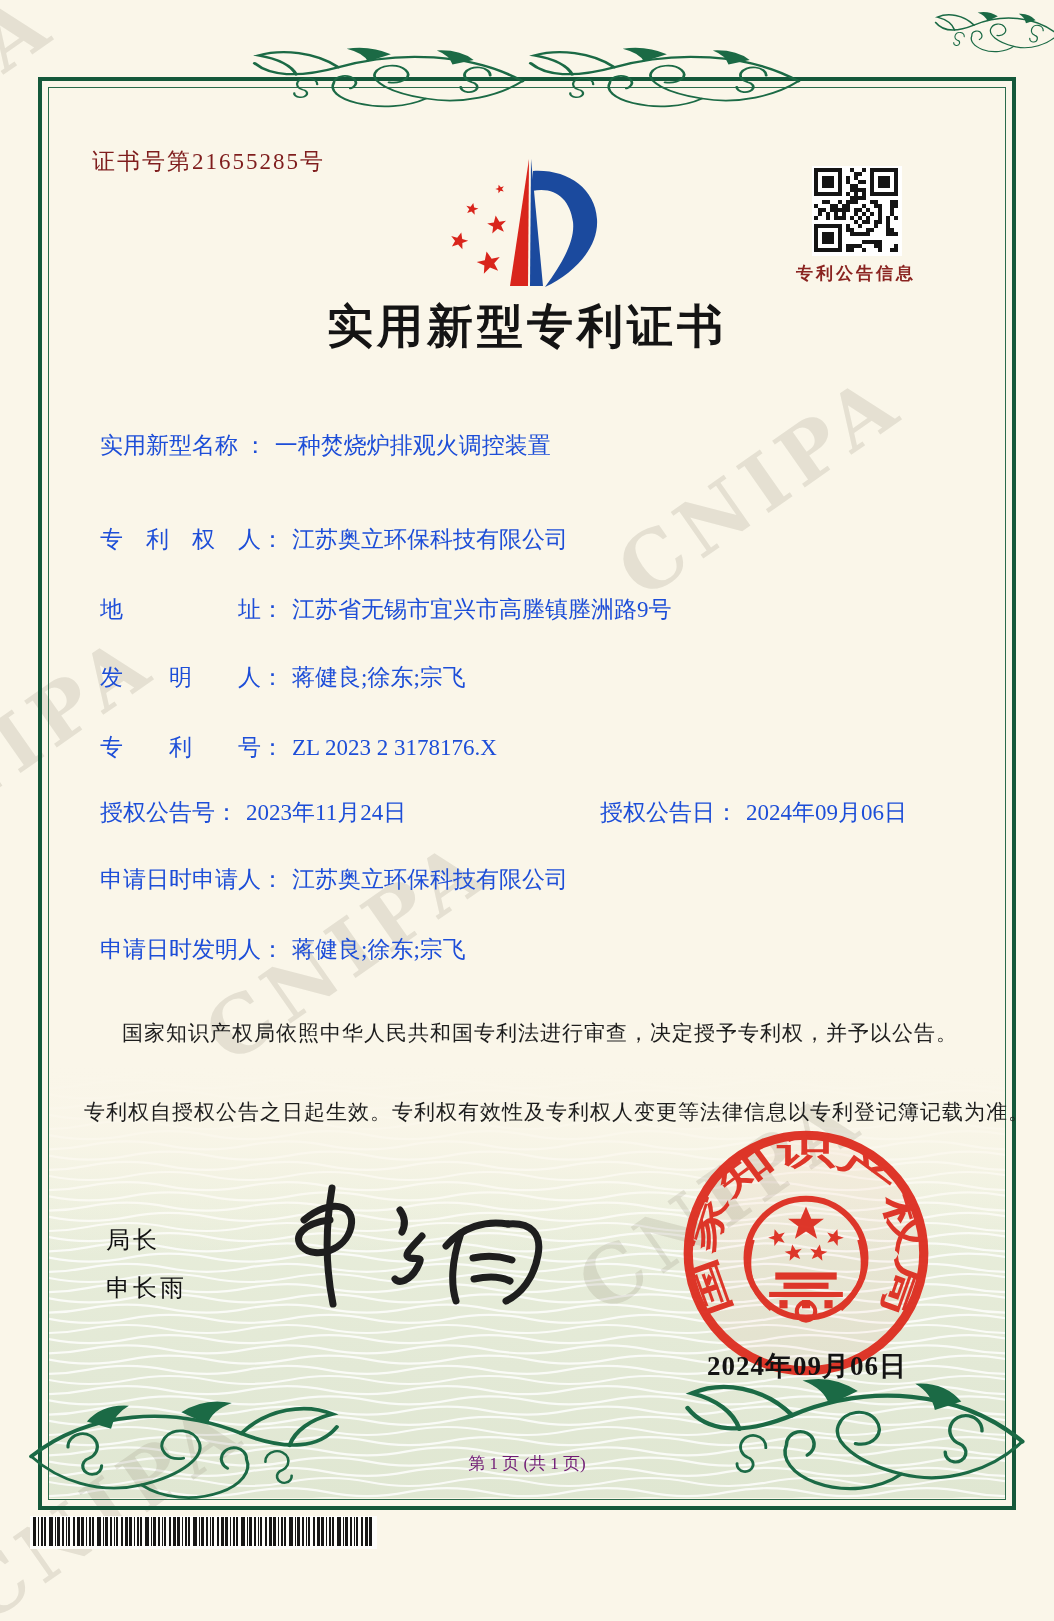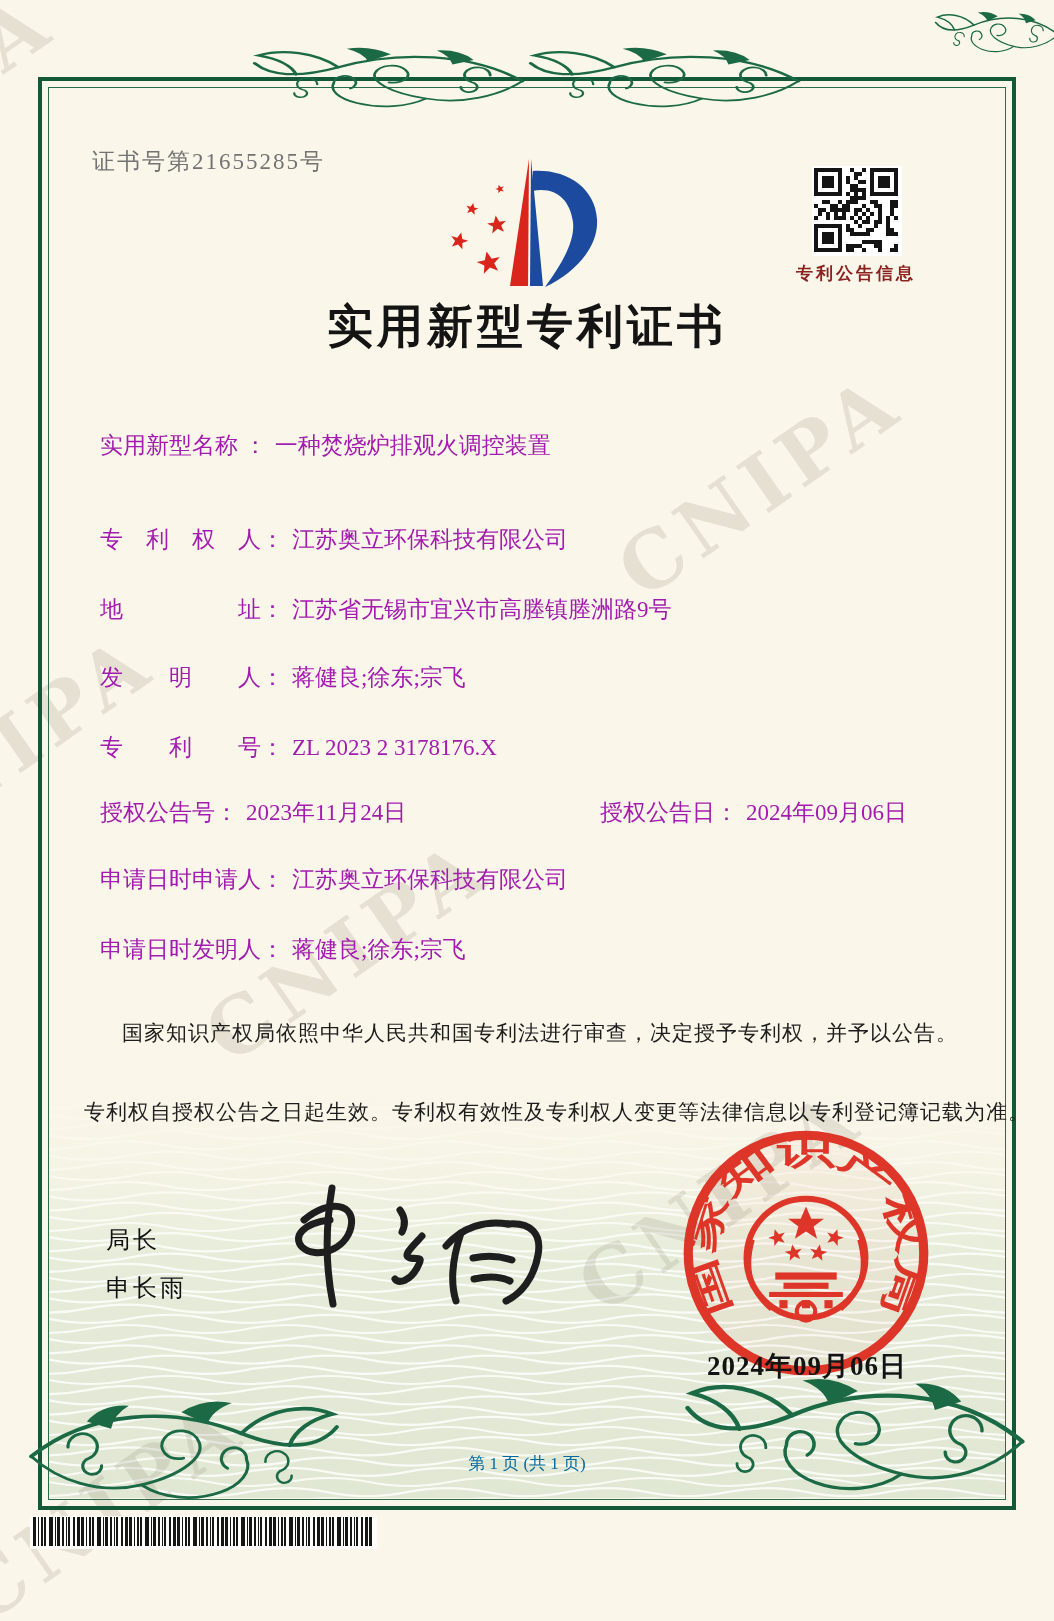--- a/index.html
+++ b/index.html
@@ -30,51 +30,51 @@
   .frame-outer{
     position:absolute; left:38px; top:77px; width:978px; height:1433px;
     border:4.5px solid #14583a; box-sizing:border-box;
   }
   .frame-inner{
     position:absolute; left:48px; top:87px; width:958px; height:1413px;
     border:1.5px solid #2a6b4b; box-sizing:border-box;
   }
   .orn{position:absolute; pointer-events:none;}
   
-  .cert-no{position:absolute; left:92px; top:146px; font-size:23px; letter-spacing:2px; color:#737373;}
+  .cert-no{position:absolute; left:92px; top:146px; font-size:23px; letter-spacing:2px; color:#7f1d1d;}
   .logo{position:absolute; left:425px; top:143px; width:225px; height:150px;}
   .qr-box{position:absolute; left:812px; top:166px; width:86px; height:86px; background:#fff; padding:2px;}
   .qr-caption{
     position:absolute; left:778px; top:262px; width:156px; text-align:center;
     font-size:17px; letter-spacing:3px; color:#8a2320; font-weight:bold;
   }
   .title{
     position:absolute; left:0; top:296px; width:1054px; text-align:center;
     font-size:46px; font-weight:bold; letter-spacing:4px; color:#141414;
   }
   
-  .row{position:absolute; left:100px; font-size:23px; white-space:nowrap; color:#a21caf;}
+  .row{position:absolute; left:100px; font-size:23px; white-space:nowrap; color:#1d4ed8;}
   .row .val{margin-left:8px;}
   .row.rcol{left:600px;}
   
   .legal-line{position:absolute; font-size:21px; letter-spacing:1px; color:#1d1d1d; white-space:nowrap;}
   
   .officer{
     position:absolute; left:106px; font-family:"Liberation Sans","DejaVu Sans",sans-serif;
     font-size:24px; font-weight:500; color:#111; letter-spacing:3px;
   }
   .signature{position:absolute; left:268px; top:1172px; width:290px; height:150px;}
   
   .seal{position:absolute; left:678px; top:1125px; width:256px; height:256px; opacity:0.94;}
   .seal-date{
     position:absolute; left:692px; top:1348px; width:230px; text-align:center;
     font-size:27px; font-weight:bold; color:#131313; letter-spacing:1px; z-index:5;
   }
   
-  .page-info{position:absolute; left:0; top:1452px; width:1054px; text-align:center; font-size:17px; color:#0369a1;}
+  .page-info{position:absolute; left:0; top:1452px; width:1054px; text-align:center; font-size:17px; color:#701a75;}
   .barcode{position:absolute; left:30px; top:1516px; height:31px; font-size:0; background:#fdfdfb; padding:1px 3px;}
   .barcode span{display:inline-block; height:29px; background:#161616; vertical-align:top;}
 </style>
 </head>
 <body>
 
 <div class="page">
 
   <div class="waves">
     <svg id="waves-svg" width="956" height="432" viewBox="0 0 956 432">

